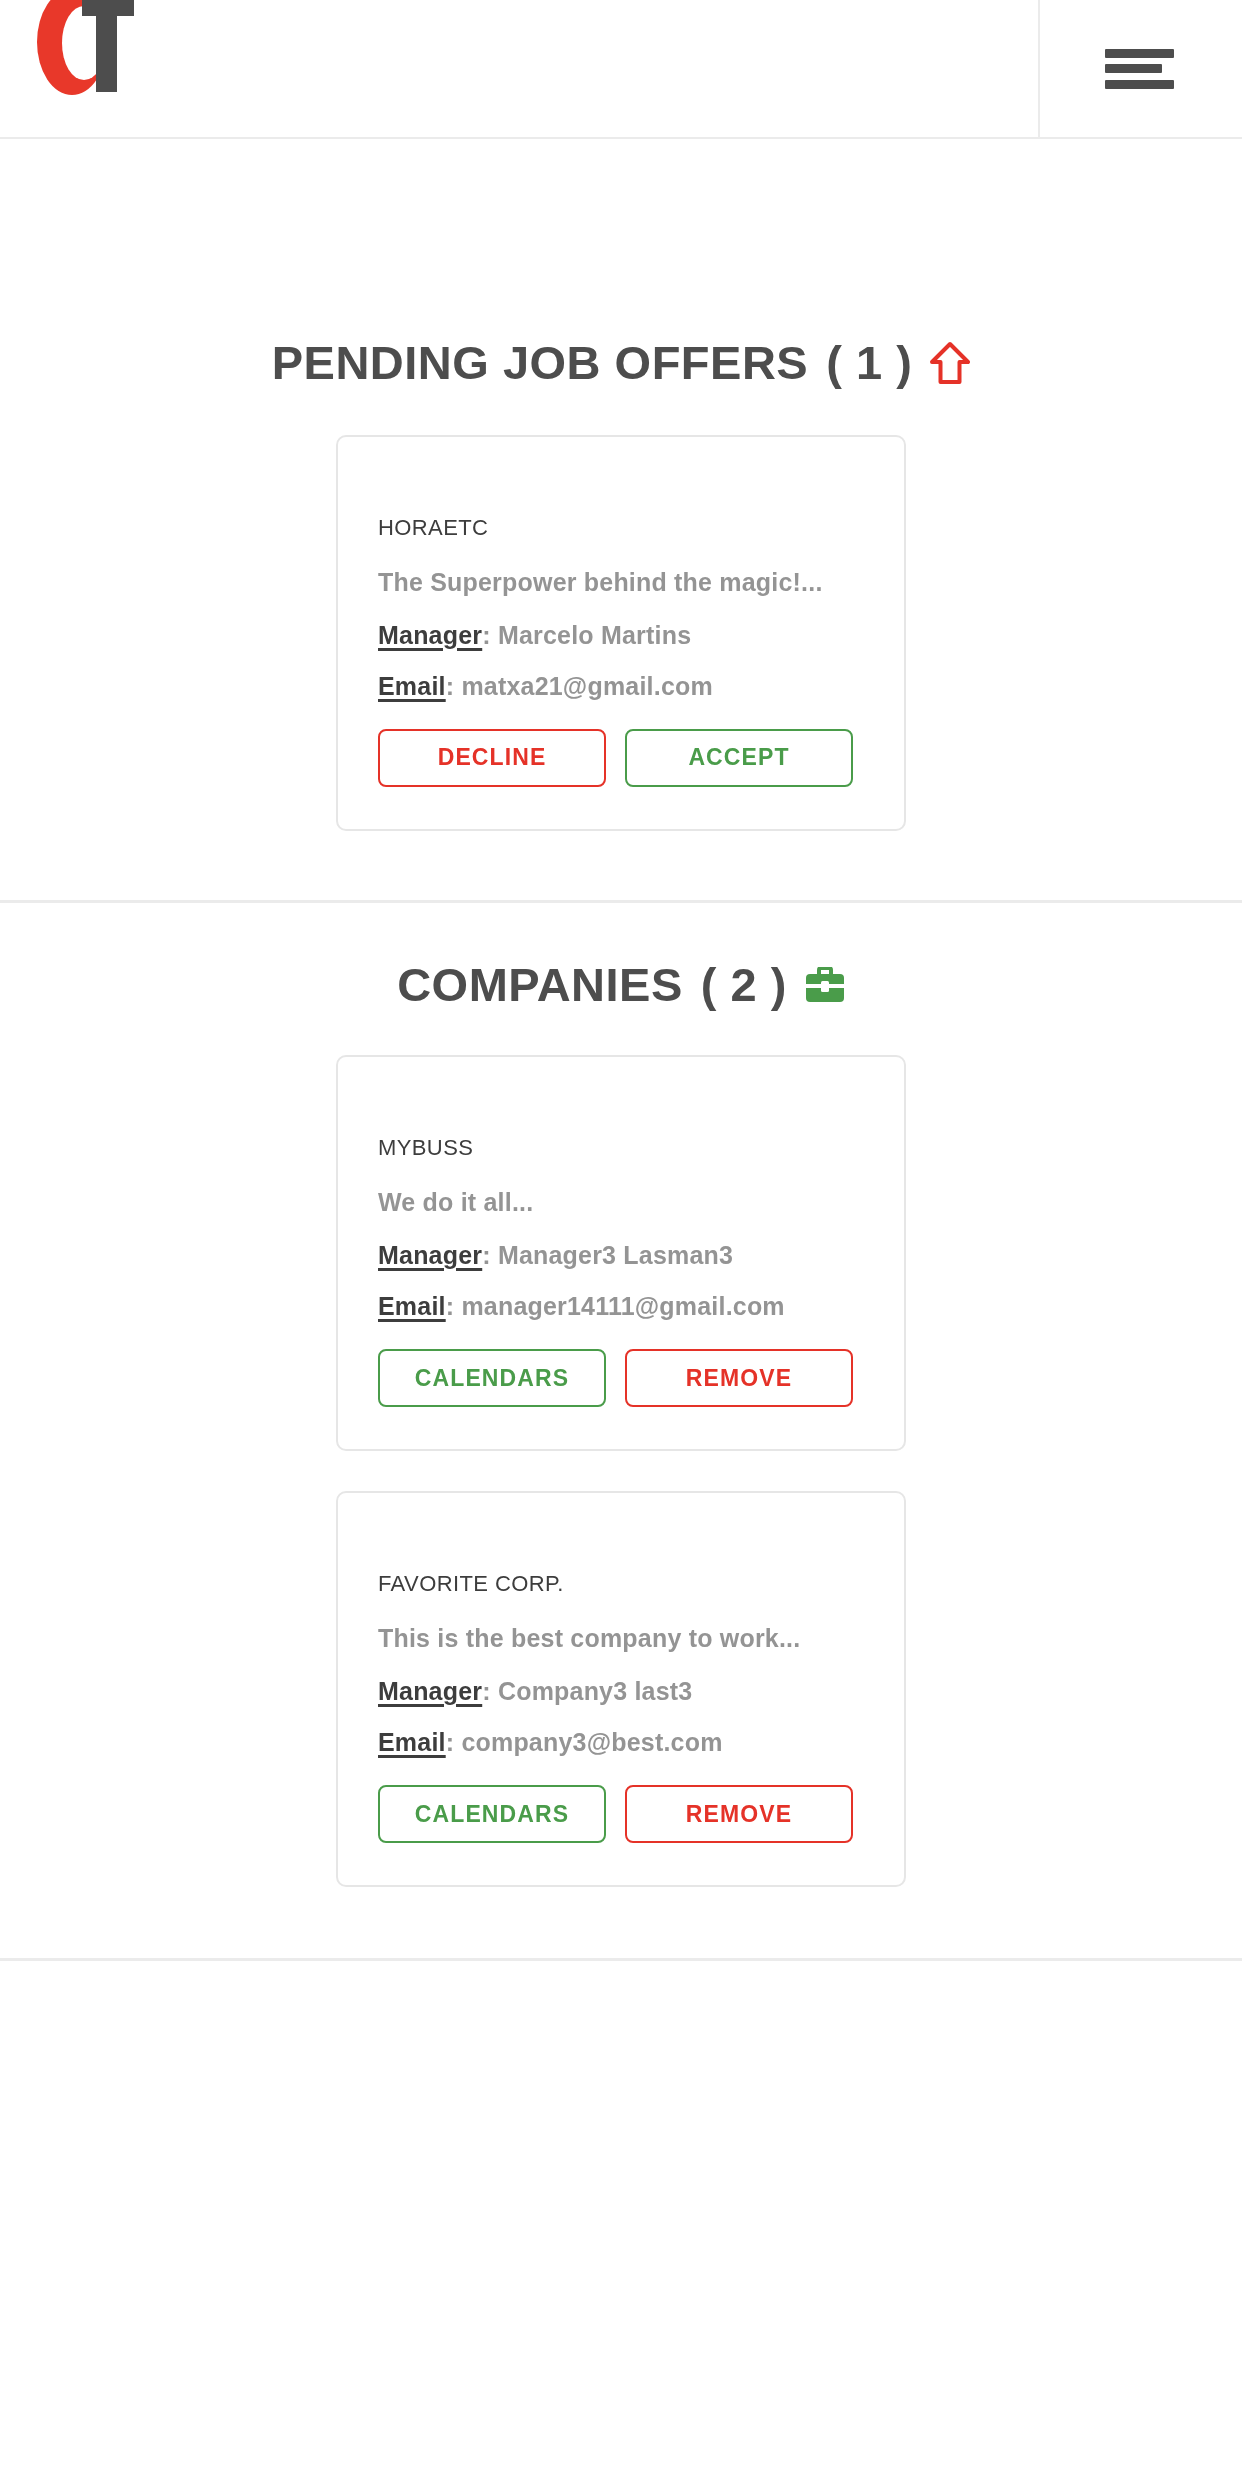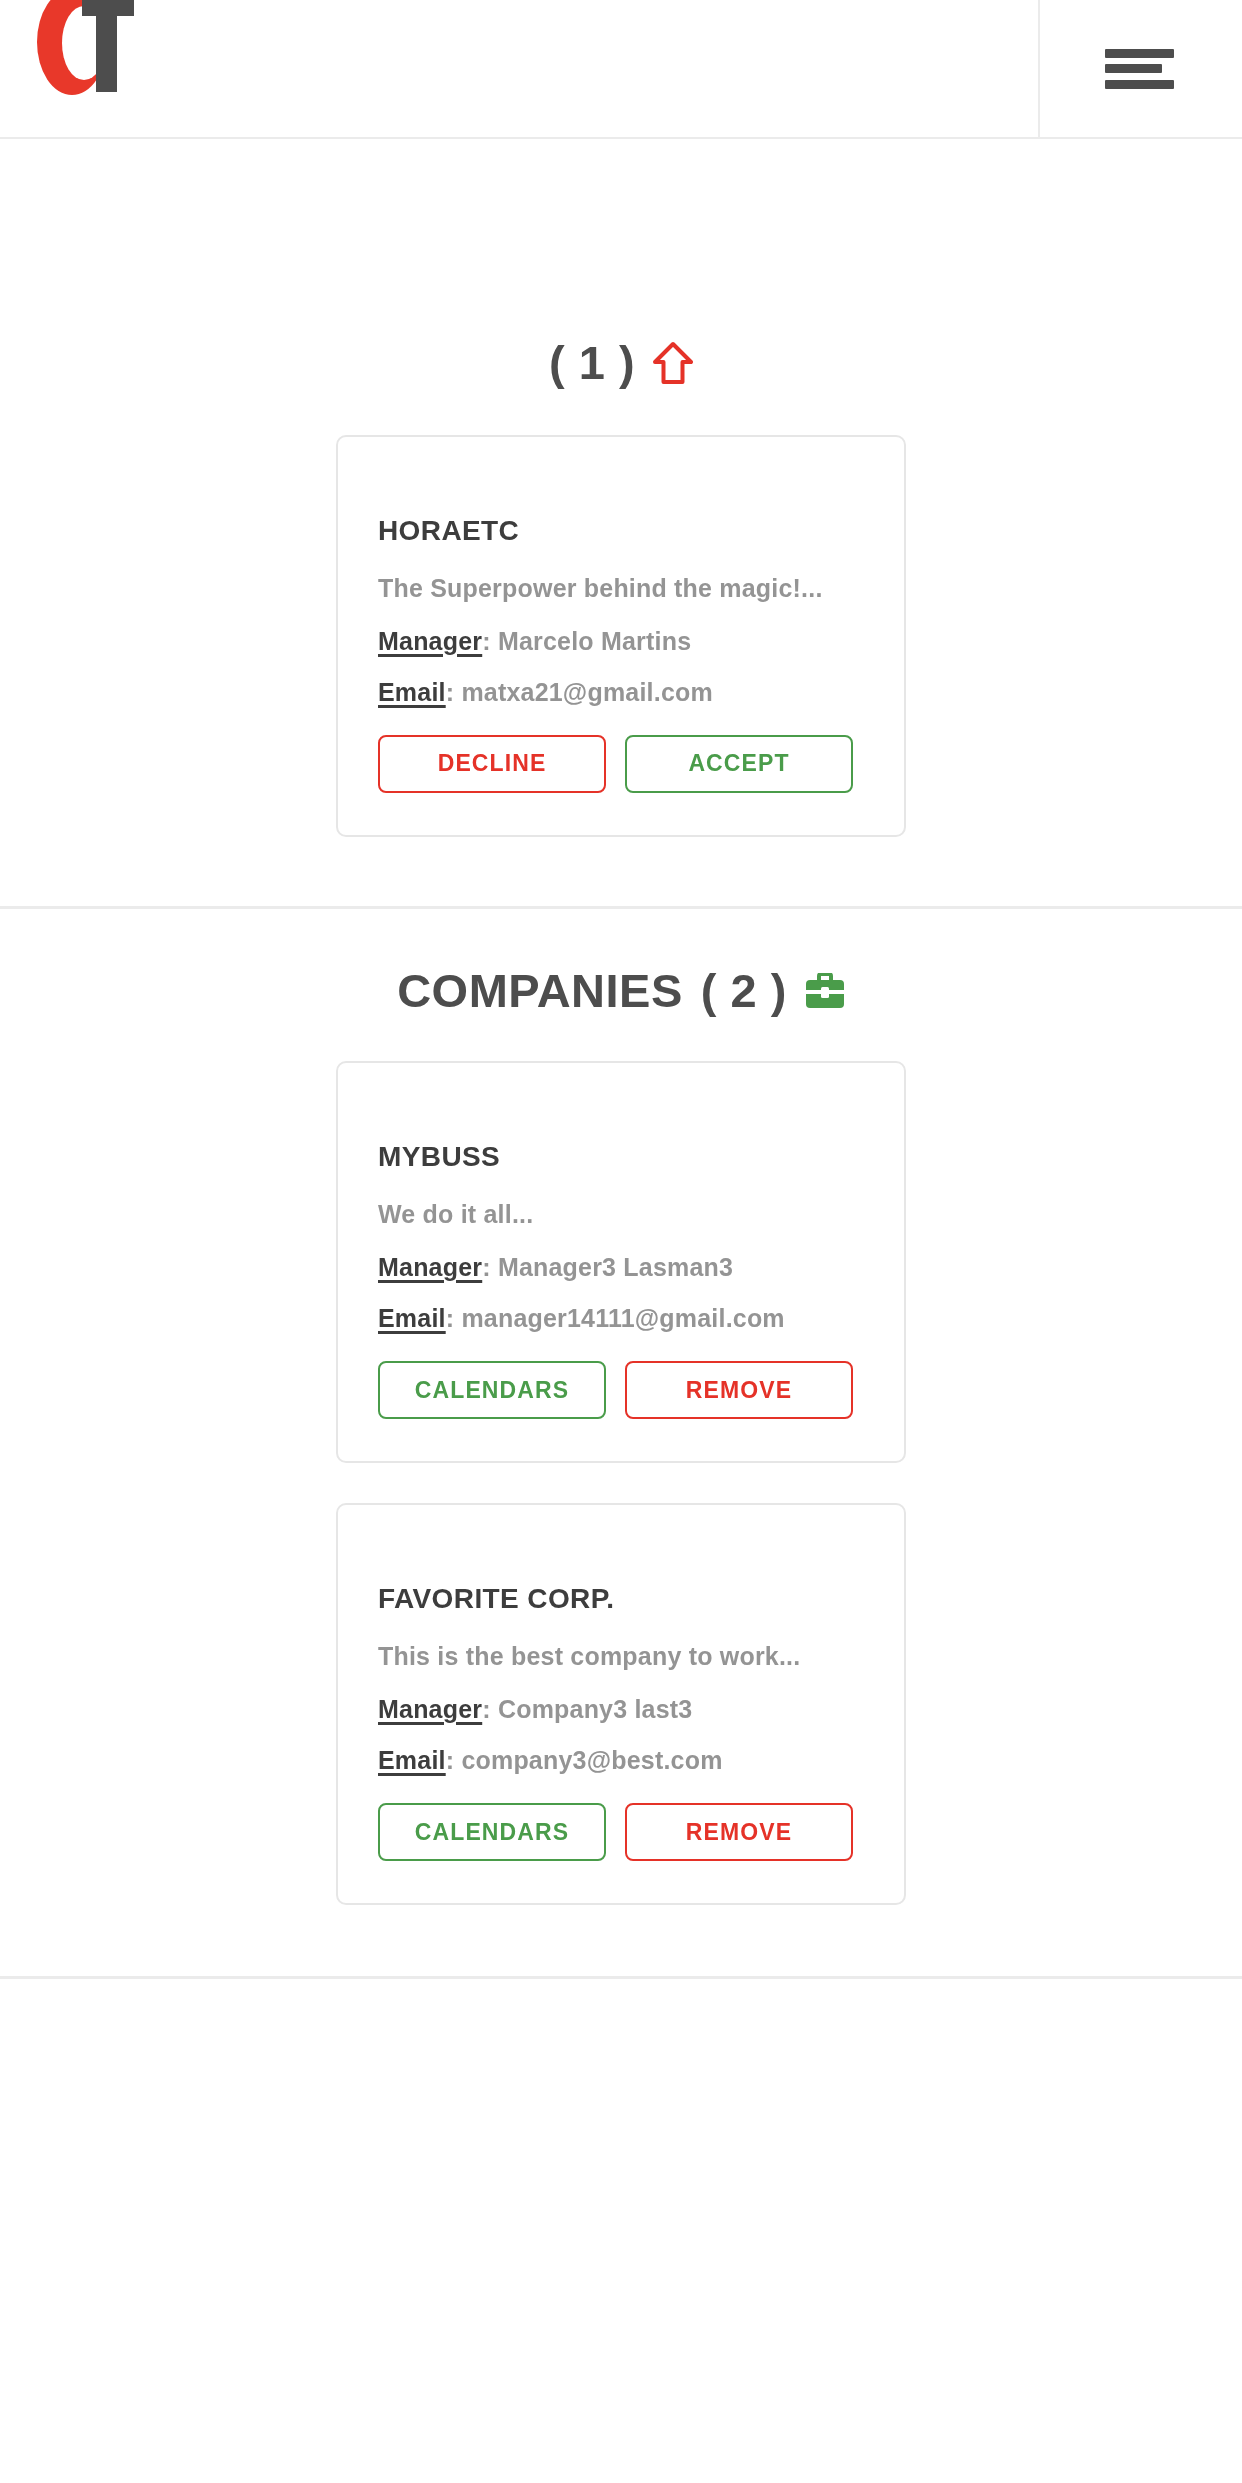--- a/index.html
+++ b/index.html
@@ -109,22 +109,22 @@
   .card {
     width: 570px;
     margin: 0 auto;
     border: 2px solid #e6e6e6;
     border-radius: 10px;
     background: #fff;
     padding: 78px 40px 42px 40px;
   }
 
   .card-title {
-    font-size: 28px;
-    font-weight: 700;
+    font-size: 22px;
+    font-weight: 400;
     color: #3d3d3d;
     letter-spacing: 0.4px;
     margin-bottom: 27px;
   }
 
   .card-tagline {
     font-size: 25px;
     font-weight: 700;
     color: #949494;
     margin-bottom: 24px;
@@ -207,20 +207,21 @@
       <span class="bar b3"></span>
     </div>
   </div>
 </div>
 
 <div class="sp-1"></div>
 
 <div class="section">
 
   <h2 class="section-title">
+    <span class="title-text">PENDING JOB OFFERS</span>
     <span class="title-text">( 1 )</span>
     <span class="title-icon arrow-up-icon">
       <svg width="40" height="44" viewBox="0 0 40 44" xmlns="http://www.w3.org/2000/svg">
         <path d="M20 3 L38 21 L29.5 21 L29.5 41 L10.5 41 L10.5 21 L2 21 Z" fill="none" stroke="#e53228" stroke-width="4" stroke-linejoin="round"></path>
       </svg>
     </span>
   </h2>
 
   <div class="sp-2"></div>
 

